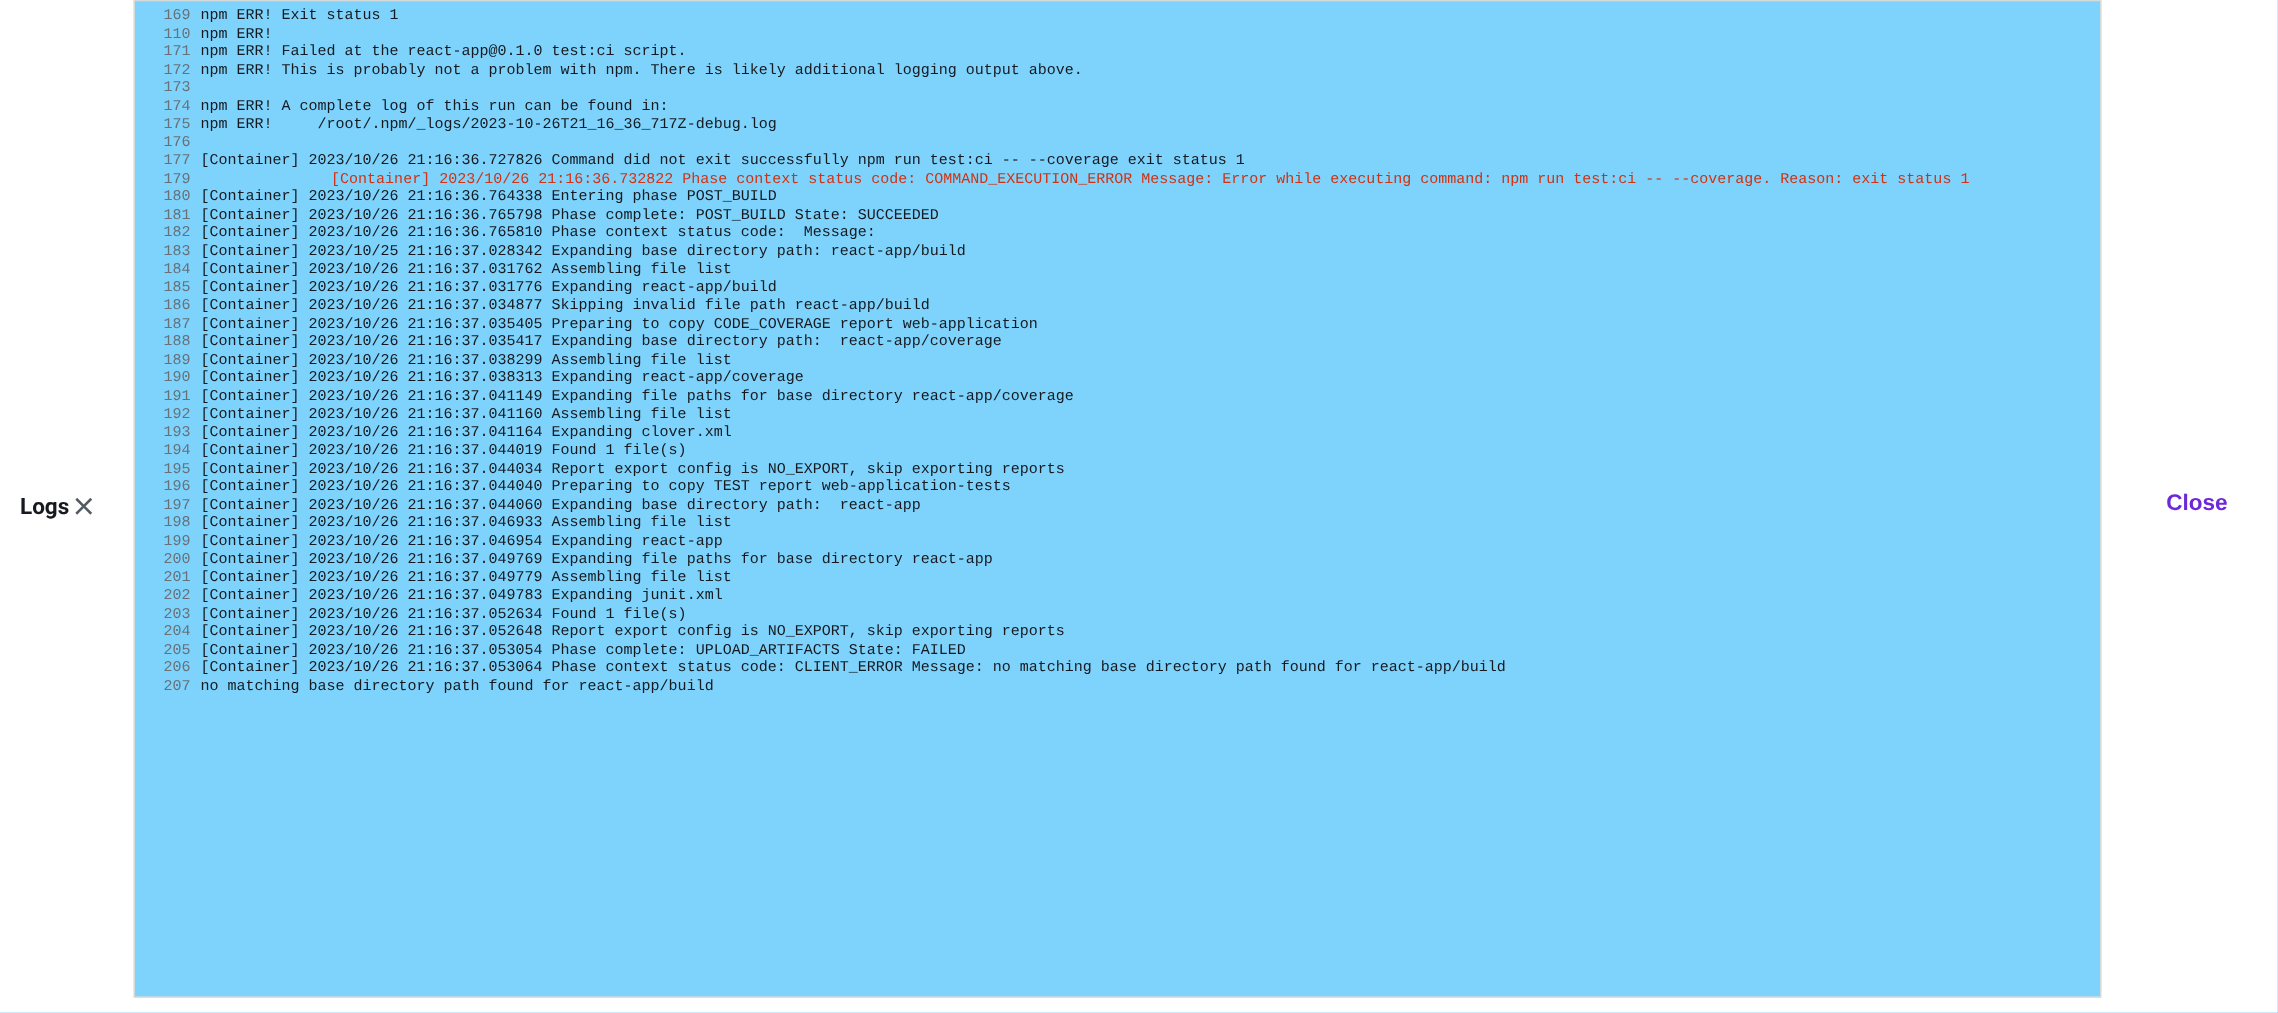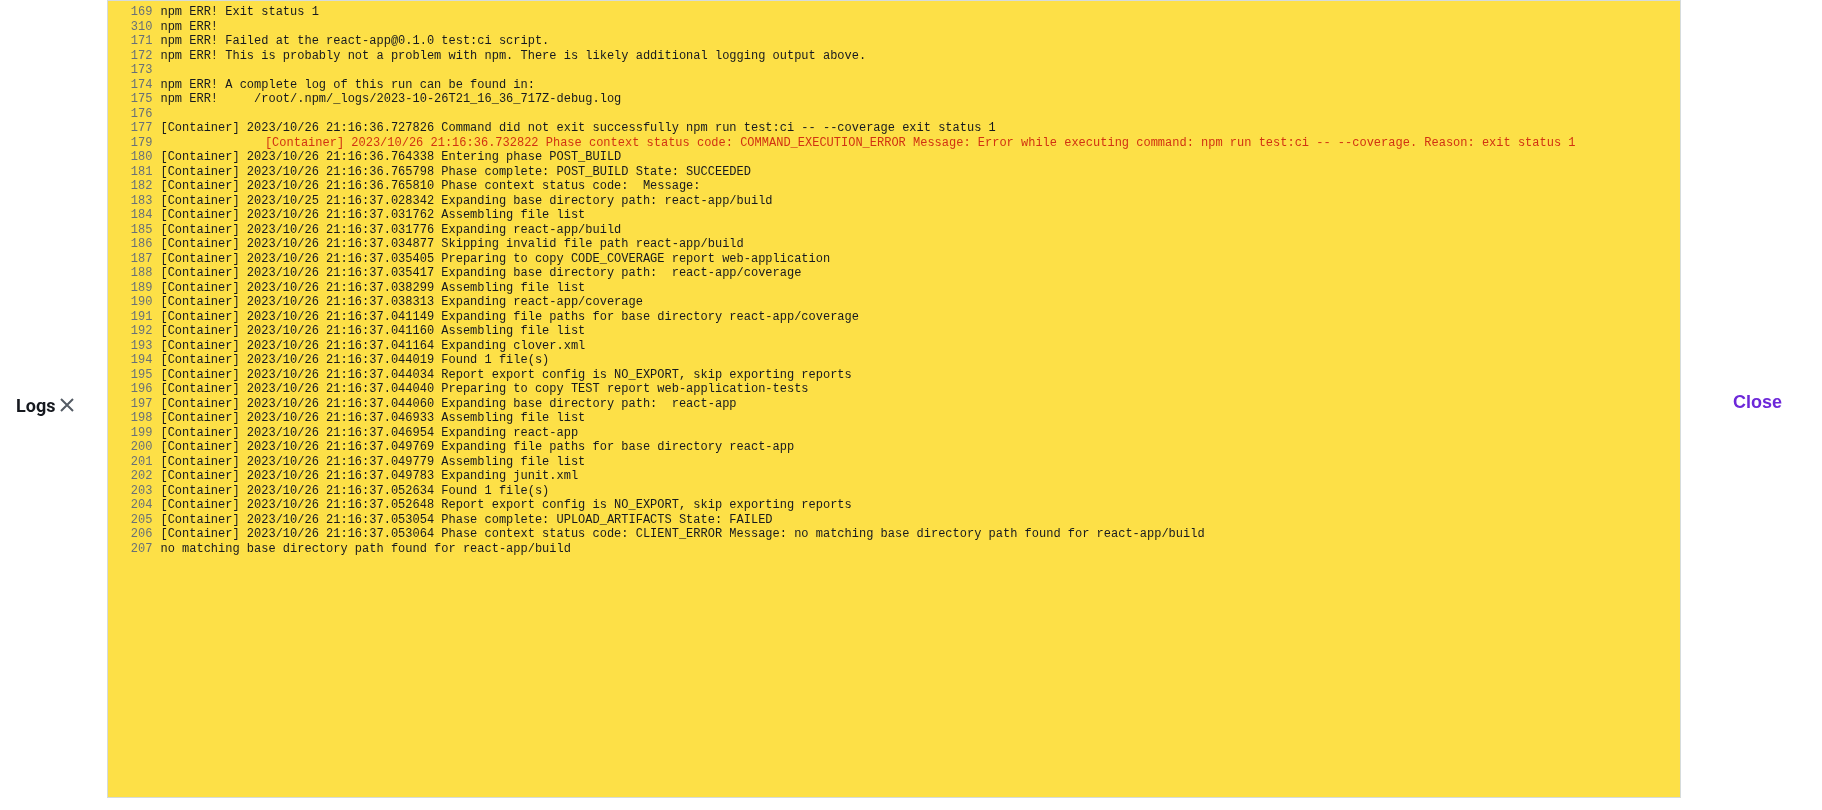--- a/index.html
+++ b/index.html
@@ -46,21 +46,21 @@
       width: 16px;
       height: 16px;
       stroke: #545b64;
       stroke-width: 2;
     }
     .log-viewer {
       margin: 0 12px 12px 12px;
       border: 1px solid #d5dbdb;
       flex: 1;
       overflow: auto;
-      background: #fde047;
+      background: #7dd3fc;
     }
     .log-content {
       font-family: "Courier New", Consolas, Monaco, monospace;
       font-size: 12px;
       line-height: 14.5px;
       padding: 4px 0;
     }
     .log-line {
       display: flex;
       white-space: pre;
@@ -105,21 +105,21 @@
     <button class="close-icon-btn">
       <svg viewBox="0 0 16 16" fill="none">
         <path d="M2 2 L14 14 M14 2 L2 14"></path>
       </svg>
     </button>
   </div>
 
   <div class="log-viewer">
     <div class="log-content" id="log-content">
         <div class="log-line"><span class="line-num">169</span><span class="line-text">npm ERR! Exit status 1</span></div>
-        <div class="log-line"><span class="line-num">310</span><span class="line-text">npm ERR!</span></div>
+        <div class="log-line"><span class="line-num">110</span><span class="line-text">npm ERR!</span></div>
         <div class="log-line"><span class="line-num">171</span><span class="line-text">npm ERR! Failed at the react-app@0.1.0 test:ci script.</span></div>
         <div class="log-line"><span class="line-num">172</span><span class="line-text">npm ERR! This is probably not a problem with npm. There is likely additional logging output above.</span></div>
         <div class="log-line"><span class="line-num">173</span><span class="line-text"></span></div>
         <div class="log-line"><span class="line-num">174</span><span class="line-text">npm ERR! A complete log of this run can be found in:</span></div>
         <div class="log-line"><span class="line-num">175</span><span class="line-text">npm ERR!     /root/.npm/_logs/2023-10-26T21_16_36_717Z-debug.log</span></div>
         <div class="log-line"><span class="line-num">176</span><span class="line-text"></span></div>
         <div class="log-line"><span class="line-num">177</span><span class="line-text">[Container] 2023/10/26 21:16:36.727826 Command did not exit successfully npm run test:ci -- --coverage exit status 1</span></div>
         <div class="log-line"><span class="line-num">179</span><span class="line-text error">[Container] 2023/10/26 21:16:36.732822 Phase context status code: COMMAND_EXECUTION_ERROR Message: Error while executing command: npm run test:ci -- --coverage. Reason: exit status 1</span></div>
         <div class="log-line"><span class="line-num">180</span><span class="line-text">[Container] 2023/10/26 21:16:36.764338 Entering phase POST_BUILD</span></div>
         <div class="log-line"><span class="line-num">181</span><span class="line-text">[Container] 2023/10/26 21:16:36.765798 Phase complete: POST_BUILD State: SUCCEEDED</span></div>

